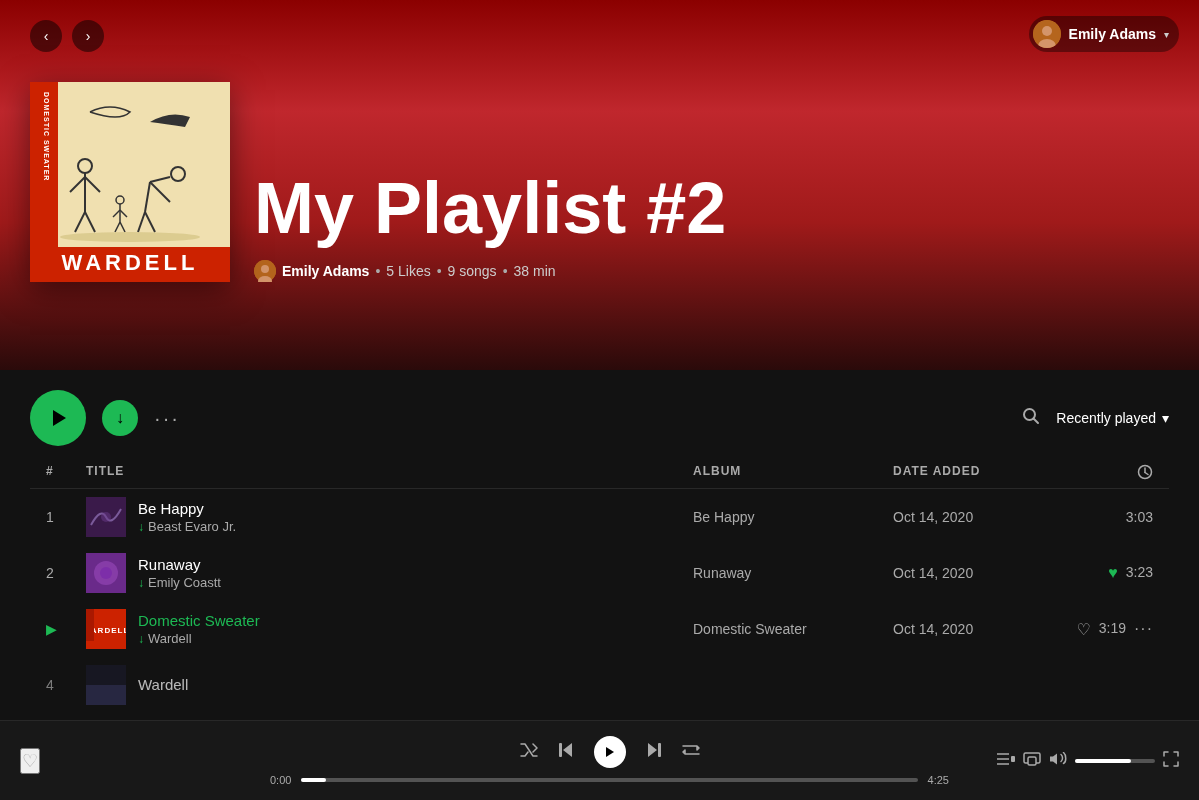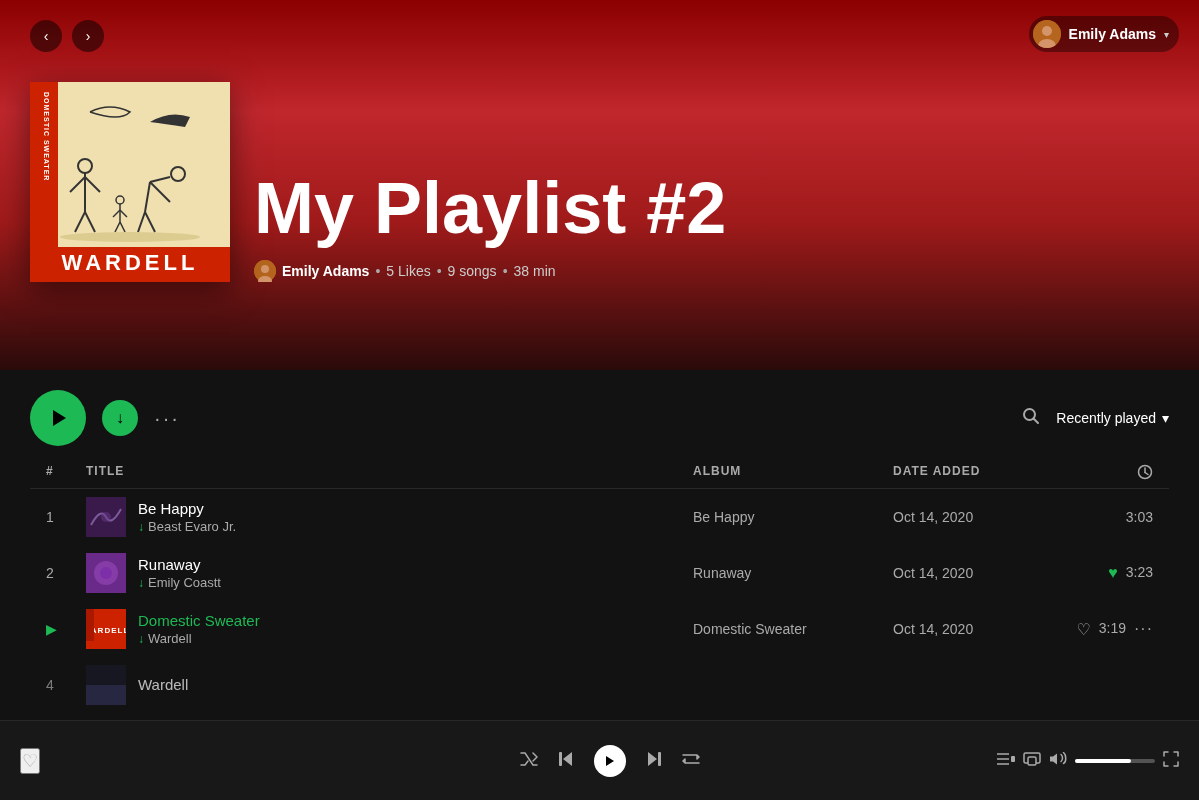--- a/index.html
+++ b/index.html
@@ -744,20 +744,27 @@
         <svg width="16" height="16" viewBox="0 0 16 16" fill="none" xmlns="http://www.w3.org/2000/svg">
           <rect x="12" y="1" width="3" height="14" rx="1" fill="#aaa"></rect>
           <path d="M2 1 L11 8 L2 15 Z" fill="#aaa"></path>
         </svg>
       </button>
       <button class="ctrl-btn">
         <svg width="18" height="14" viewBox="0 0 18 14" fill="none" xmlns="http://www.w3.org/2000/svg">
           <path d="M1 3h14v4M15 3l2 2-2 2M17 11H3V7M3 11l-2-2 2-2" stroke="#aaa" stroke-width="1.5" stroke-linecap="round" stroke-linejoin="round"></path>
         </svg>
       </button>
+    </div>
+    <div class="progress-bar-container">
+      <span>0:00</span>
+      <div class="progress-track">
+        <div class="progress-fill" style="width: 4%;"></div>
+      </div>
+      <span>4:25</span>
     </div>
   </div>
 
   <div class="player-right">
     <button class="right-ctrl">
       <svg width="18" height="14" viewBox="0 0 18 14" fill="none" xmlns="http://www.w3.org/2000/svg">
         <line x1="0" y1="2" x2="12" y2="2" stroke="#aaa" stroke-width="1.5"></line>
         <line x1="0" y1="7" x2="12" y2="7" stroke="#aaa" stroke-width="1.5"></line>
         <line x1="0" y1="12" x2="12" y2="12" stroke="#aaa" stroke-width="1.5"></line>
         <rect x="14" y="4" width="4" height="6" rx="1" fill="#aaa"></rect>

